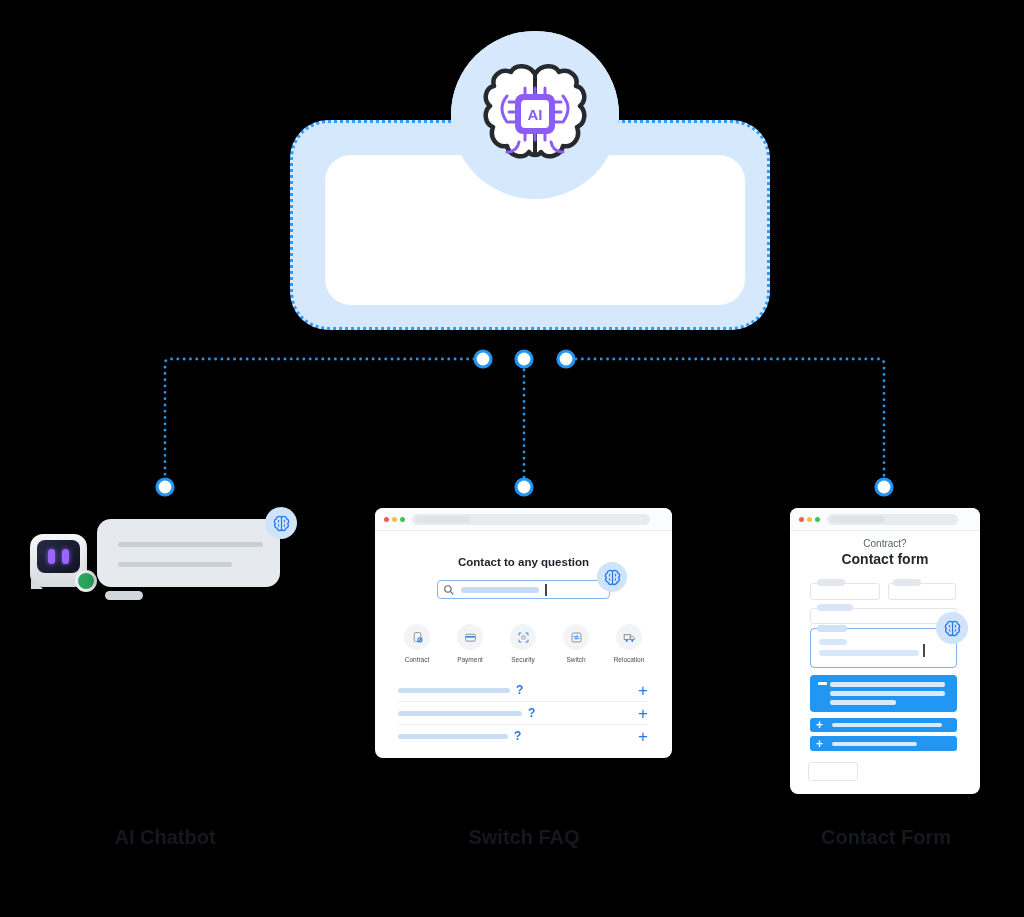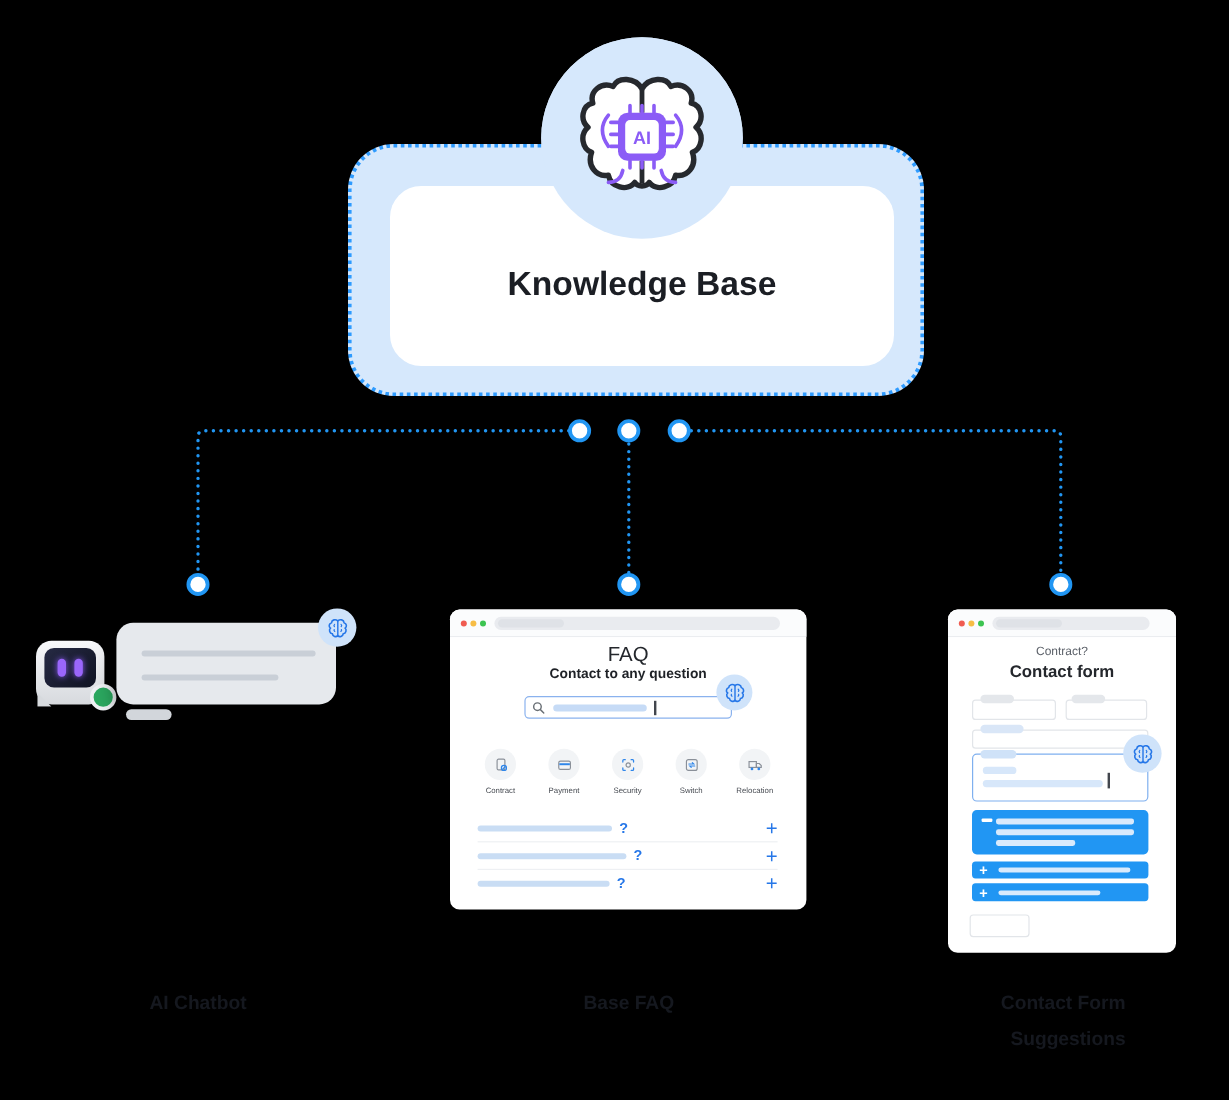--- a/index.html
+++ b/index.html
@@ -101,22 +101,22 @@
   .acc-line{position:absolute;left:20px;height:4.5px;border-radius:2px;background:#d9eafc;}
   .acc-l1{top:7px;width:115px;} .acc-l2{top:16px;width:115px;} .acc-l3{top:25px;width:66px;}
   .bar{position:absolute;left:20px;width:147px;background:#2196f3;border-radius:3px;color:#fff;}
   .bar1{top:210px;height:14px;} .bar2{top:228px;height:15px;}
   .bar-plus{position:absolute;left:6px;top:50%;transform:translateY(-50%);font-size:12px;font-weight:bold;color:#fff;line-height:1;}
   .bar-line{position:absolute;left:22px;top:50%;transform:translateY(-50%);height:4px;border-radius:2px;background:#d9eafc;}
   .bar1 .bar-line{width:110px;} .bar2 .bar-line{width:85px;}
   .c-button{position:absolute;left:18px;top:254px;width:48px;height:17px;background:#fff;border:1px solid #e2e5e9;border-radius:3px;}
 
   
-  .branch-label{position:absolute;transform:translateX(-50%);font-size:16px;font-weight:bold;color:#15181f;
-                text-align:right;line-height:30px;white-space:nowrap;}
+  .branch-label{position:absolute;transform:translateX(-50%);font-size:20px;font-weight:bold;color:#15181f;
+                text-align:left;line-height:30px;white-space:nowrap;}
   .lbl-chatbot{left:165px;top:822px;}
   .lbl-faq{left:524px;top:822px;}
   .lbl-contact{left:886px;top:822px;}
 
   .defs-hidden{position:absolute;width:0;height:0;overflow:hidden;}
 </style>
 </head>
 <body>
 
 <div class="canvas">
@@ -156,21 +156,20 @@
       <path d="M24 36 q-10 12 0 26"></path>
       <path d="M80 36 q10 12 0 26"></path>
       <path d="M36 82 q-2 10 -12 10"></path>
       <path d="M68 82 q2 10 12 10"></path>
       <path d="M26 42 h6 M26 52 h6 M26 62 h6 M72 42 h6 M72 52 h6 M72 62 h6 M42 28 v6 M52 28 v6 M62 28 v6 M42 74 v6 M52 74 v6 M62 74 v6"></path>
     </g>
     <rect x="32" y="34" width="40" height="40" rx="8" fill="#8b5cf6"></rect>
     <rect x="38" y="40" width="28" height="28" rx="4" fill="#ffffff"></rect>
     <text x="52" y="60" text-anchor="middle" font-family="Liberation Sans, sans-serif" font-size="15" font-weight="bold" fill="#8b5cf6">AI</text>
   </svg>
-  <div class="abs kb-title">Knowledge Base</div>
 
   <div class="abs robot">
     <div class="robot-head"></div>
     <div class="robot-tail"></div>
     <div class="robot-screen">
       <span class="robot-eye e1"></span>
       <span class="robot-eye e2"></span>
     </div>
     <div class="robot-status"></div>
   </div>
@@ -187,21 +186,20 @@
 
   <div class="abs window win-faq">
     <div class="chrome">
       <span class="dot r"></span>
       <span class="dot y"></span>
       <span class="dot g"></span>
       <span class="addr">
           <span class="addr-inner"></span>
         </span>
     </div>
-    <div class="faq-title">FAQ</div>
     <div class="faq-subtitle">Contact to any question</div>
 
     <div class="search-bar">
       <svg viewBox="0 0 16 16">
         <circle cx="6.5" cy="6.5" r="4.2" fill="none" stroke="#6a7076" stroke-width="1.6"></circle>
         <path d="M9.8 9.8 L13.5 13.5" stroke="#6a7076" stroke-width="1.6" stroke-linecap="round"></path>
       </svg>
       <span class="search-pill"></span>
       <span class="cursor search-cursor"></span>
     </div>
@@ -323,19 +321,18 @@
     </div>
     <div class="c-button"></div>
   </div>
   <div class="abs brain-badge badge-contact">
     <svg>
         <use href="#sym-brain"></use>
       </svg>
   </div>
 
   <div class="branch-label lbl-chatbot">AI Chatbot</div>
-  <div class="branch-label lbl-faq">Base FAQ</div>
+  <div class="branch-label lbl-faq">Switch FAQ</div>
   <div class="branch-label lbl-contact">
     <div>Contact Form</div>
-    <div>Suggestions</div>
   </div>
 
 </div>
 
 </body></html>

